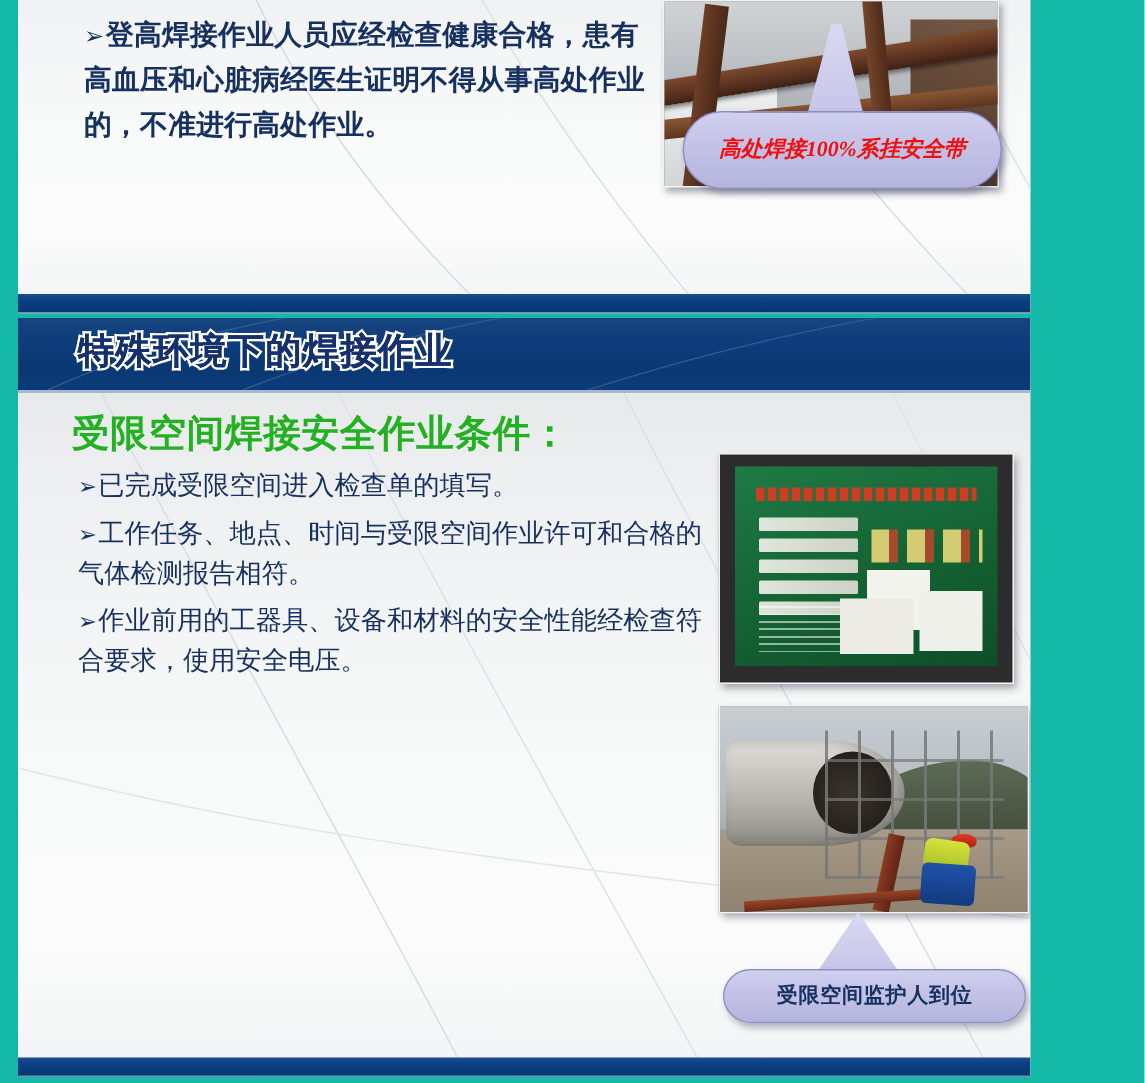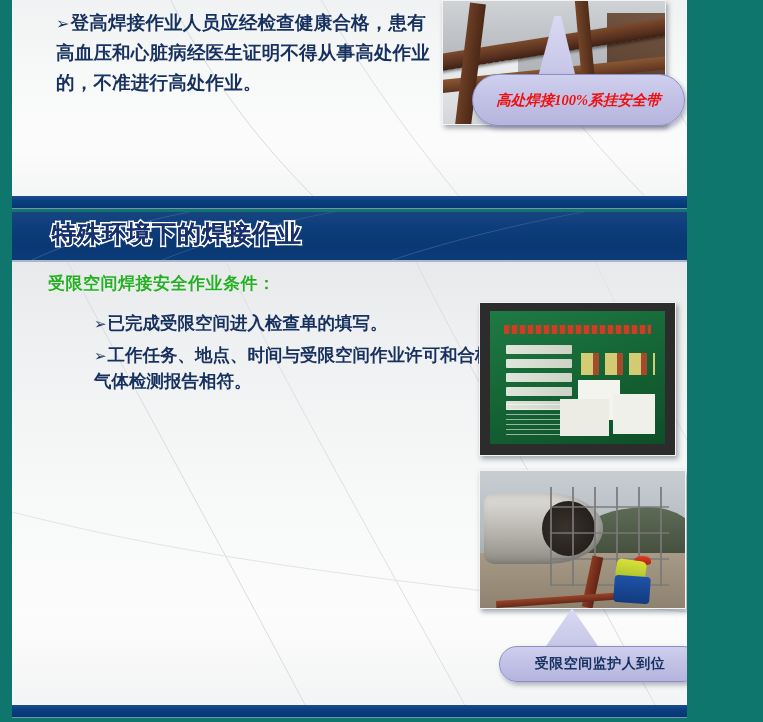--- a/index.html
+++ b/index.html
@@ -1,19 +1,19 @@
 <!DOCTYPE html>
 <html><head>
 <meta charset="utf-8">
 <style>
   html,body{margin:0;padding:0;background:#ffffff;}
   body{width:763px;height:722px;overflow:hidden;
        font-family:"Liberation Sans","DejaVu Sans",sans-serif;}
 
-  .page{position:relative;width:763px;height:722px;background:#0f766e;}
+  .page{position:relative;width:763px;height:722px;background:#14b8a6;}
 
   
   .slide{position:absolute;left:12px;width:675px;overflow:hidden;
          background:linear-gradient(180deg,#e3e4e5 0%,#eeeff0 22%,#f7f8f8 55%,#fcfcfc 80%,#f2f3f4 100%);}
   .slide .swoosh{position:absolute;inset:0;pointer-events:none;}
   .footerbar{position:absolute;left:0;right:0;bottom:0;height:13px;
              background:linear-gradient(180deg,#1c4d8e 0%,#0a3f82 35%,#05356f 100%);
              box-shadow:0 -1px 0 rgba(140,160,190,.85) inset;}
 
   
@@ -41,21 +41,21 @@
   #photo-top .wallR{position:absolute;right:0;top:10%;width:26%;height:90%;
       background:linear-gradient(200deg,#6b4a33,#43291a);opacity:.9;}
   #photo-top .darkband{position:absolute;left:18%;top:62%;width:56%;height:16%;
       background:linear-gradient(180deg,#2b2a2a,#141414);opacity:.85;}
 
   
   .callout{position:absolute;}
   .callout .bubble{position:relative;border-radius:26px;
       background:linear-gradient(180deg,#cfcfee 0%,#c3c2e6 45%,#b5b4dd 100%);
       border:1px solid #8e8dc4;box-shadow:2px 3px 5px rgba(40,45,80,.35);
-      display:flex;align-items:center;justify-content:center;text-align:center;margin-left:17px;}
+      display:flex;align-items:center;justify-content:center;text-align:center;}
   .callout .tail{position:absolute;background:linear-gradient(180deg,#d9d9f2,#c4c3e7);}
 
   #callout-top{left:443px;top:16px;width:213px;height:110px;}
   #callout-top .tail{left:80px;top:0;width:40px;height:66px;
       clip-path:polygon(46% 0%,62% 0%,100% 100%,4% 100%);
       border-left:1px solid #8e8dc4;border-right:1px solid #8e8dc4;}
   #callout-top .bubble{position:absolute;left:0;top:58px;width:100%;height:52px;
       font-size:14.5px;font-weight:bold;font-style:italic;color:#ef1111;
       line-height:1.12;padding:0 8px;box-sizing:border-box;
       font-family:"Liberation Serif","DejaVu Serif",serif;}
@@ -70,26 +70,26 @@
   #slide2{top:212px;height:506px;}
   .titleband{position:absolute;left:0;right:0;top:0;height:48px;
       background:linear-gradient(180deg,#17457f 0%,#0d3d7c 30%,#0a3872 70%,#0b3b79 100%);
       border-bottom:2px solid #a9b7cb;overflow:hidden;}
   .titleband .t{position:absolute;left:40px;top:6px;font-size:24px;font-weight:bold;
       color:#132a63;letter-spacing:1px;
       -webkit-text-stroke:3.2px #ffffff;paint-order:stroke fill;}
   .titleband .t2{position:absolute;left:40px;top:6px;font-size:24px;font-weight:bold;
       color:#14306e;letter-spacing:1px;}
 
-  .greenhead{position:absolute;left:36px;top:60px;font-size:17px;font-weight:bold;
+  .greenhead{position:absolute;left:36px;top:60px;font-size:25px;font-weight:bold;
       color:#23b023;letter-spacing:.5px;
       text-shadow:0 1px 0 rgba(255,255,255,.75);}
 
   .bullets{position:absolute;left:40px;top:98px;width:425px;
-      font-size:17.5px;font-weight:bold;color:#16305f;line-height:1.52;margin-left:42px;}
+      font-size:17.5px;font-weight:normal;color:#16305f;line-height:1.52;}
   .bullets .b{margin-bottom:5px;}
   .bullets .mk{font-size:15px;margin-right:1px;}
 
   
   #photo-board{left:467px;top:90px;width:195px;height:152px;}
   #photo-board .frame{position:absolute;inset:0;background:#2c2c2c;}
   #photo-board .green{position:absolute;left:5%;top:5%;width:90%;height:88%;
       background:linear-gradient(160deg,#1f7a45,#146233 55%,#0e4e28);}
   #photo-board .gtitle{position:absolute;left:8%;top:11%;width:84%;height:9px;
       background:repeating-linear-gradient(90deg,#d83b22 0 5px,rgba(216,59,34,.25) 5px 8px);
@@ -205,20 +205,23 @@
 
     <div class="greenhead">受限空间焊接安全作业条件：</div>
 
     <div class="bullets">
       <div class="b">
         <span class="mk">➢</span><span>已完成受限空间进入检查单的填写。</span>
       </div>
       <div class="b">
         <span class="mk">➢</span><span>工作任务、地点、时间与受限空间作业许可和合格的气体检测报告相符。</span>
       </div>
+      <div class="b">
+        <span class="mk">➢</span><span>作业前用的工器具、设备和材料的安全性能经检查符合要求，使用安全电压。</span>
+      </div>
     </div>
 
     <div class="photo" id="photo-board">
       <div class="frame"></div>
       <div class="green">
         <div class="gtitle"></div>
         <div class="fields">
           <i></i>
           <i></i>
           <i></i>

